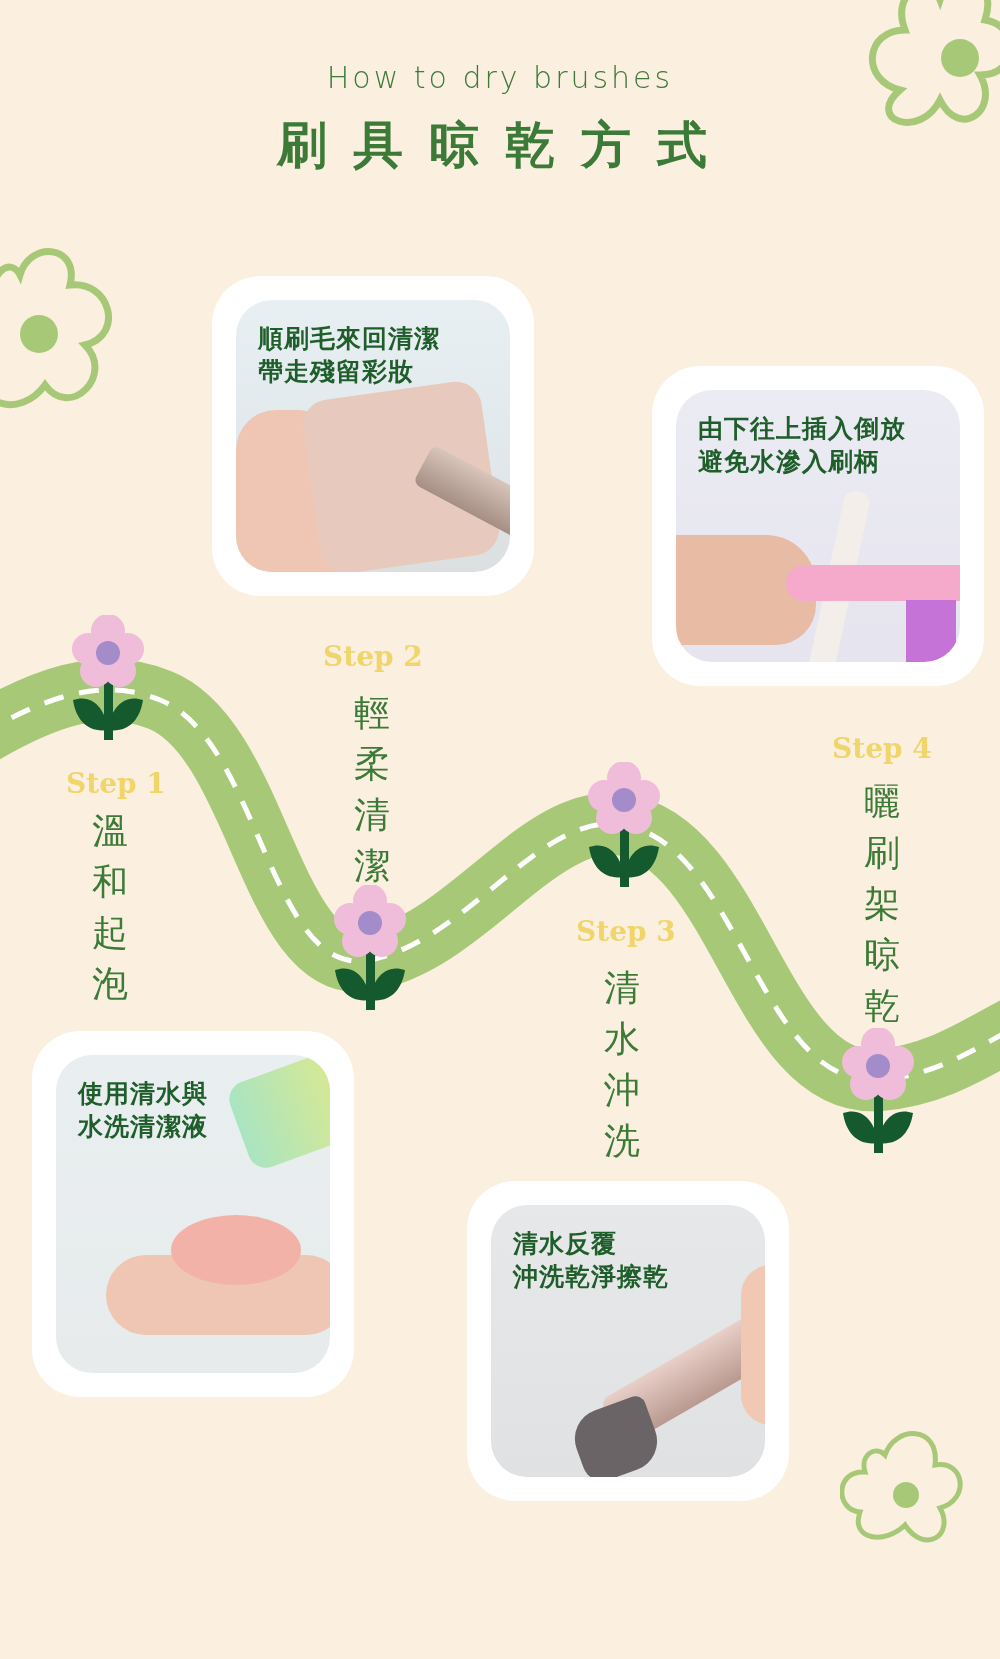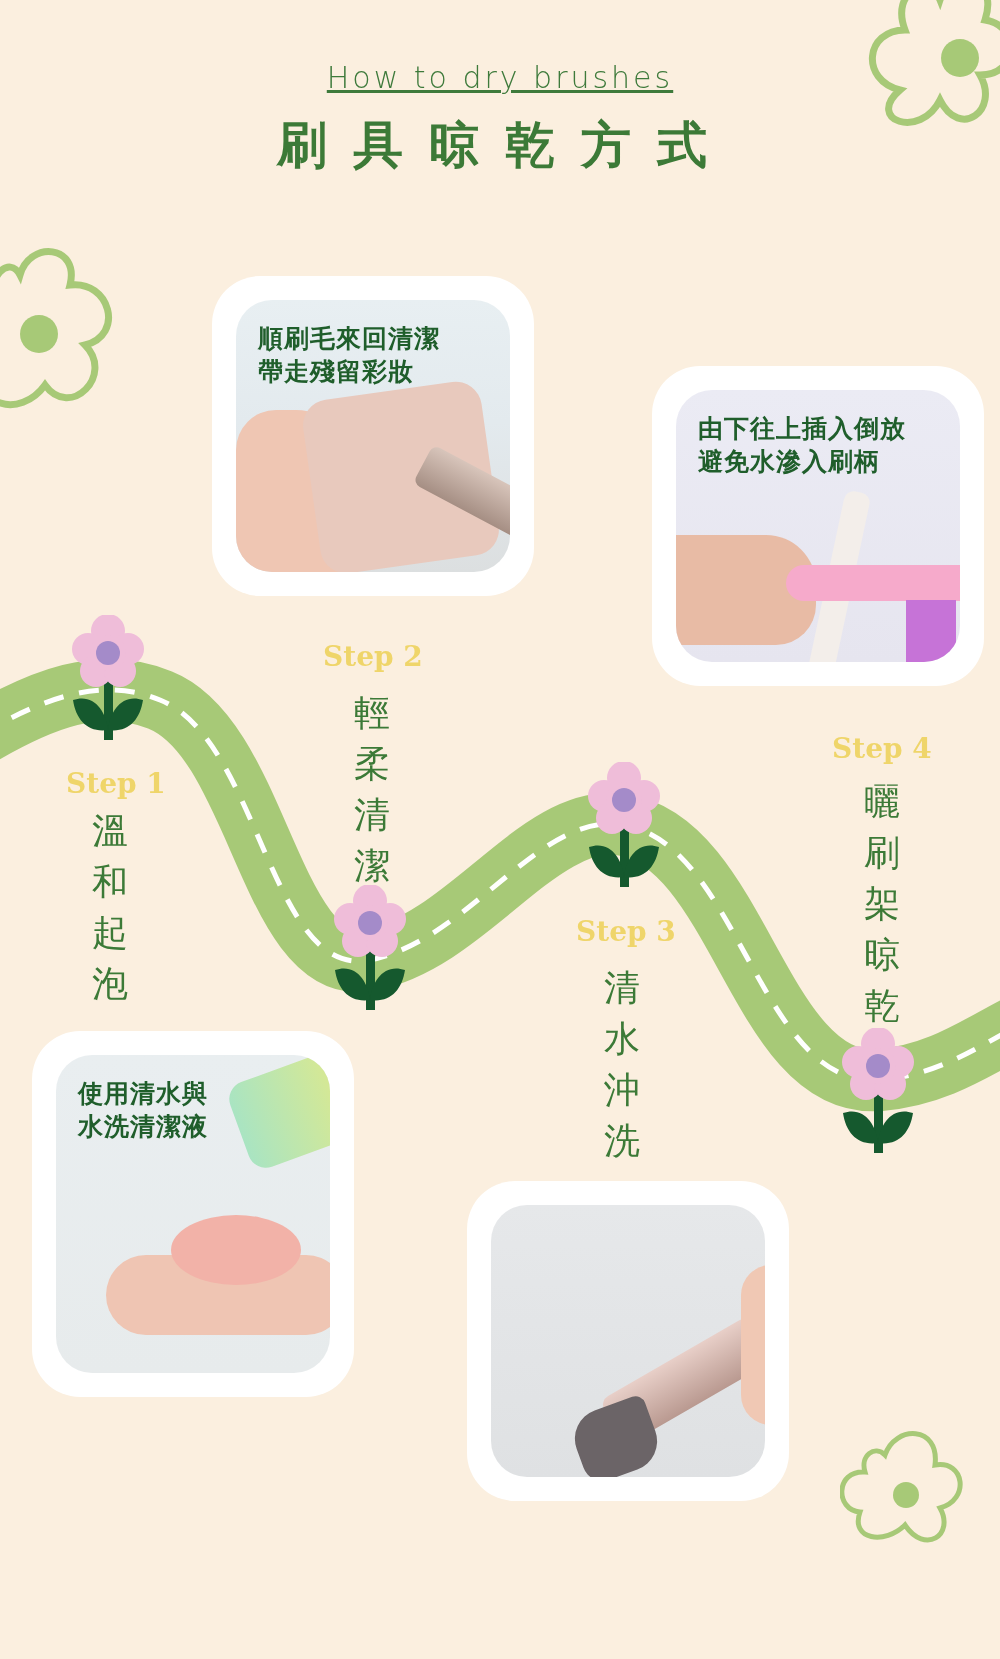--- a/index.html
+++ b/index.html
@@ -1,18 +1,18 @@
 <!DOCTYPE html>
 <html><head>
 <meta charset="utf-8">
 <style>
   html, body { margin:0; padding:0; }
   body { width:1000px; height:1659px; background:#fbefdf; position:relative; overflow:hidden; font-family:"DejaVu Sans", sans-serif; }
   .abs { position:absolute; }
-  .subtitle { left:0; width:1000px; top:60px; text-align:center; color:#3e7a3b; font-size:30px; letter-spacing:3px; font-family:"DejaVu Sans", sans-serif; font-weight:300;text-decoration:underline; }
+  .subtitle { left:0; width:1000px; top:60px; text-align:center; color:#3e7a3b; font-size:30px; letter-spacing:3px; font-family:"DejaVu Sans", sans-serif; font-weight:300; }
   .title { left:0; width:1000px; top:112px; text-align:center; color:#3c7a37; font-size:50px; font-weight:bold; letter-spacing:26px; padding-left:10px; box-sizing:border-box; }
   .card { background:#ffffff; border-radius:48px; box-sizing:border-box; padding:24px; }
   .photo { width:100%; height:100%; border-radius:36px; overflow:hidden; position:relative; }
   .cap { position:absolute; left:22px; top:22px; color:#1f5e2b; font-weight:bold; font-size:25px; line-height:33px; letter-spacing:1px; white-space:pre; }
   .step-label { color:#efd56a; font-family:"DejaVu Serif", serif; font-weight:bold; font-size:28px;text-align:center; }
   .vtext { color:#3c7a37; font-size:36px; line-height:51px; width:44px; text-align:center; word-break:break-all; }
   svg { display:block; }
 </style>
 </head>
 <body>
@@ -132,14 +132,16 @@
     <div class="cap">使用清水與
 水洗清潔液</div>
   </div>
 </div>
 
 <div class="abs card" style="left:467px;top:1181px;width:322px;height:320px">
   <div class="photo" style="background:linear-gradient(180deg,#e6e8ea 0%,#dfe1e3 100%)">
     <div class="abs" style="left:110px;top:150px;width:170px;height:52px;background:linear-gradient(180deg,#e8cfc8,#b99990);border-radius:10px;transform:rotate(-30deg)"></div>
     <div class="abs" style="left:85px;top:200px;width:80px;height:70px;background:#6b6467;border-radius:30px 10px 30px 20px;transform:rotate(-20deg)"></div>
     <div class="abs" style="left:250px;top:60px;width:60px;height:160px;background:#f0c8b4;border-radius:30px"></div>
+    <div class="cap">清水反覆
+沖洗乾淨擦乾</div>
   </div>
 </div>
 
 </body></html>

